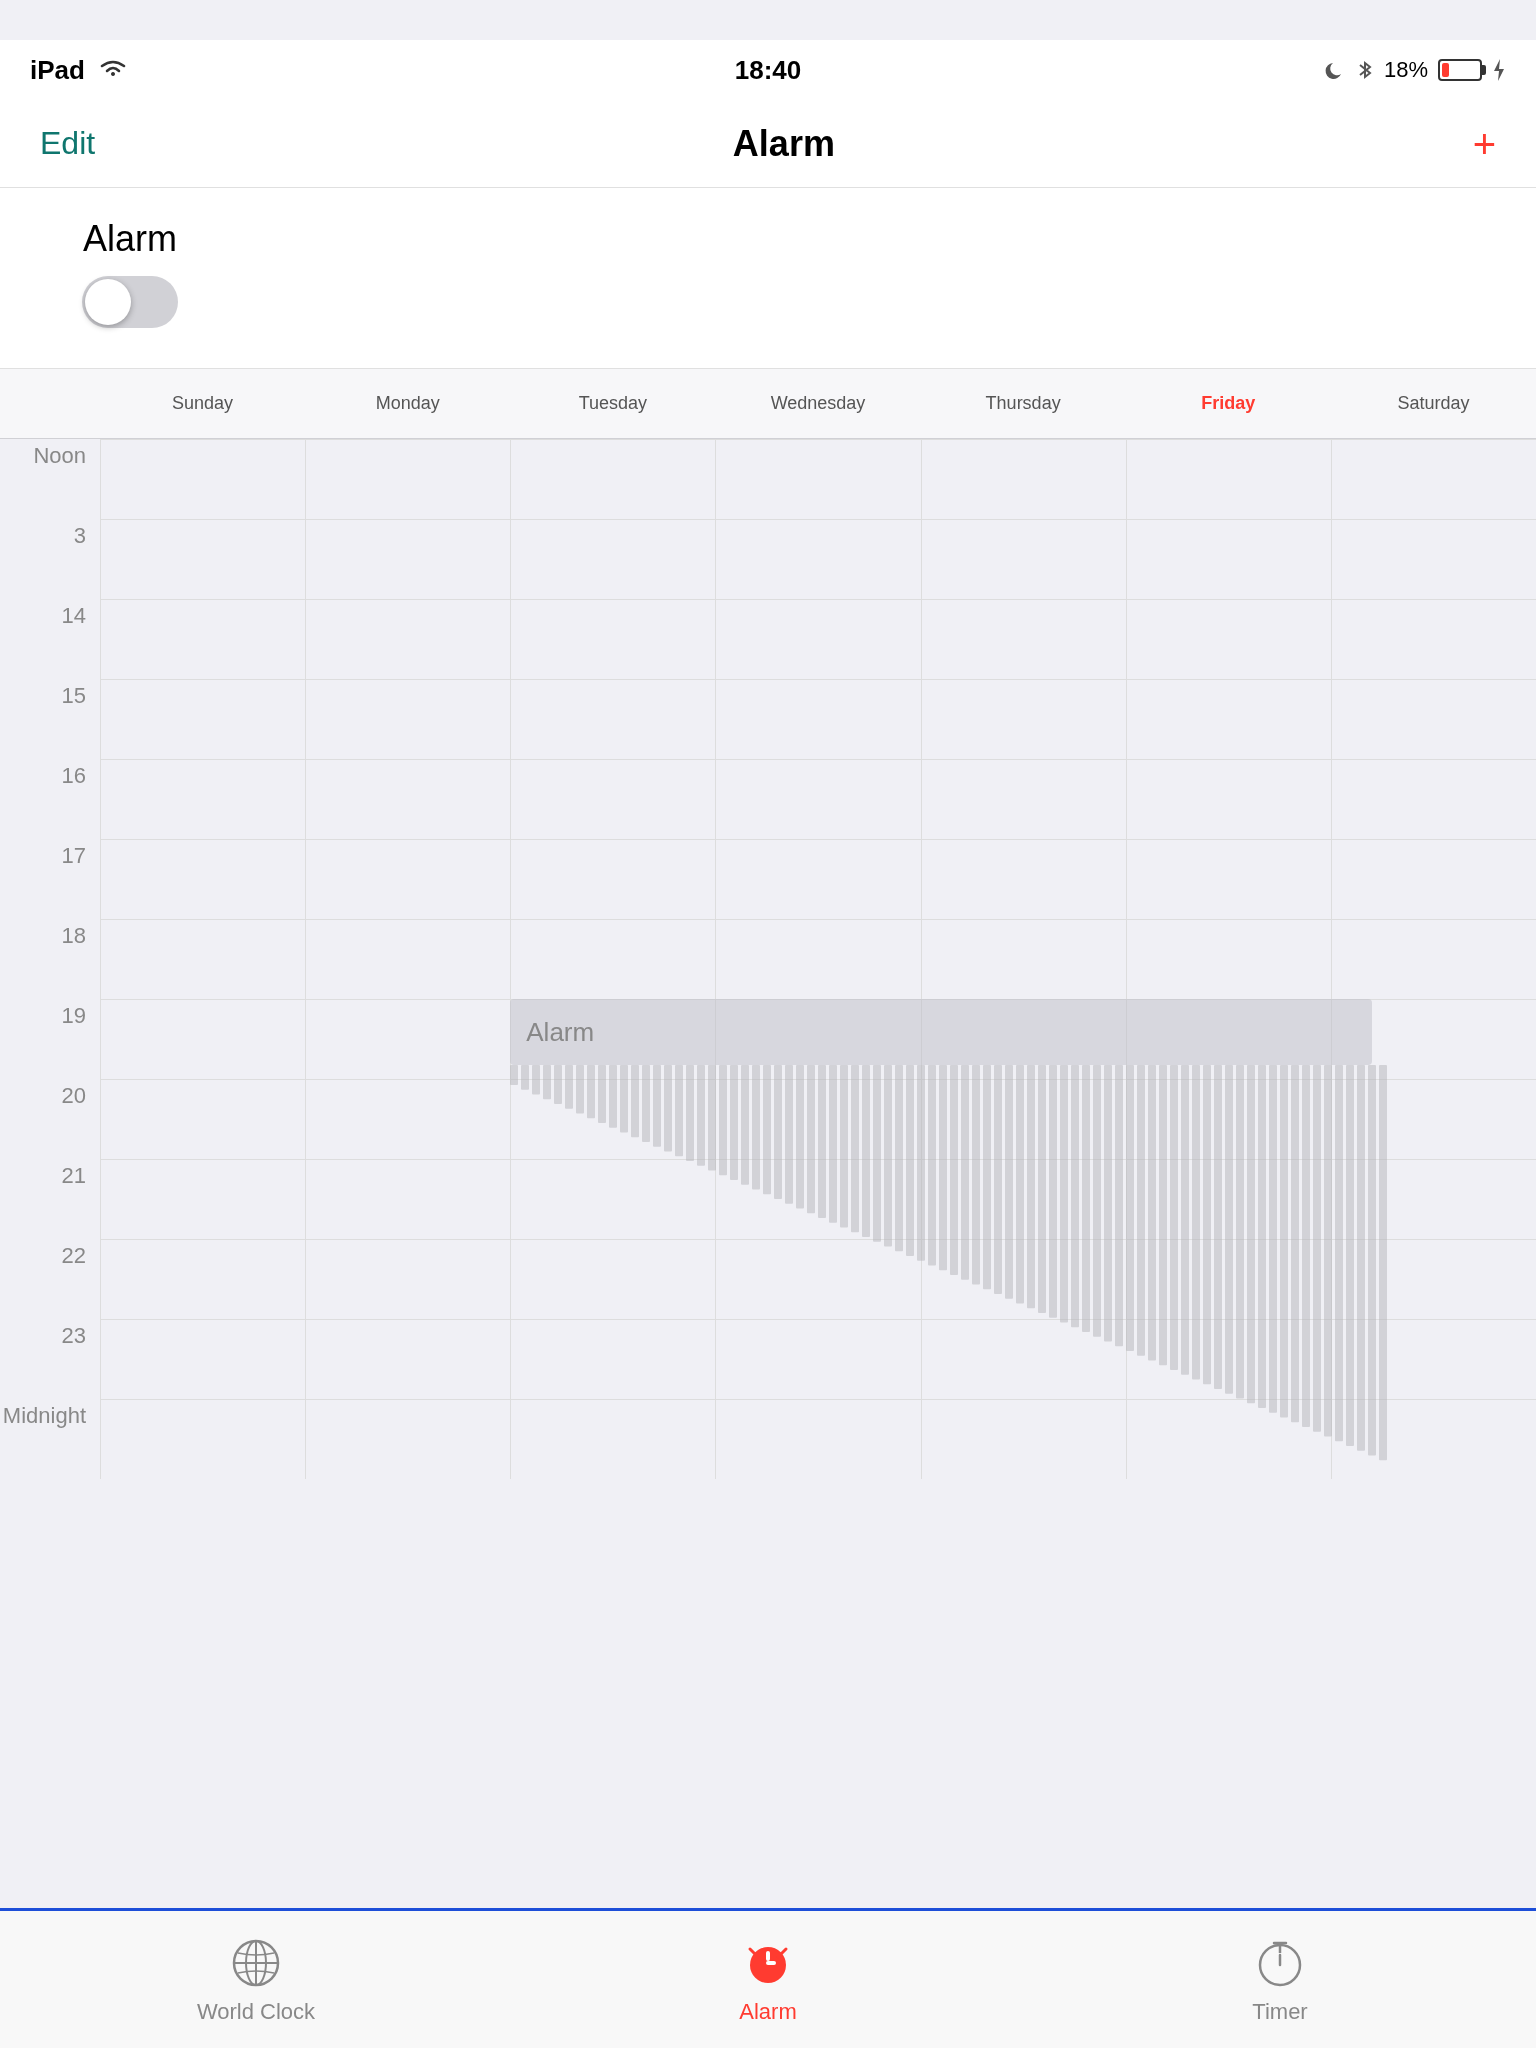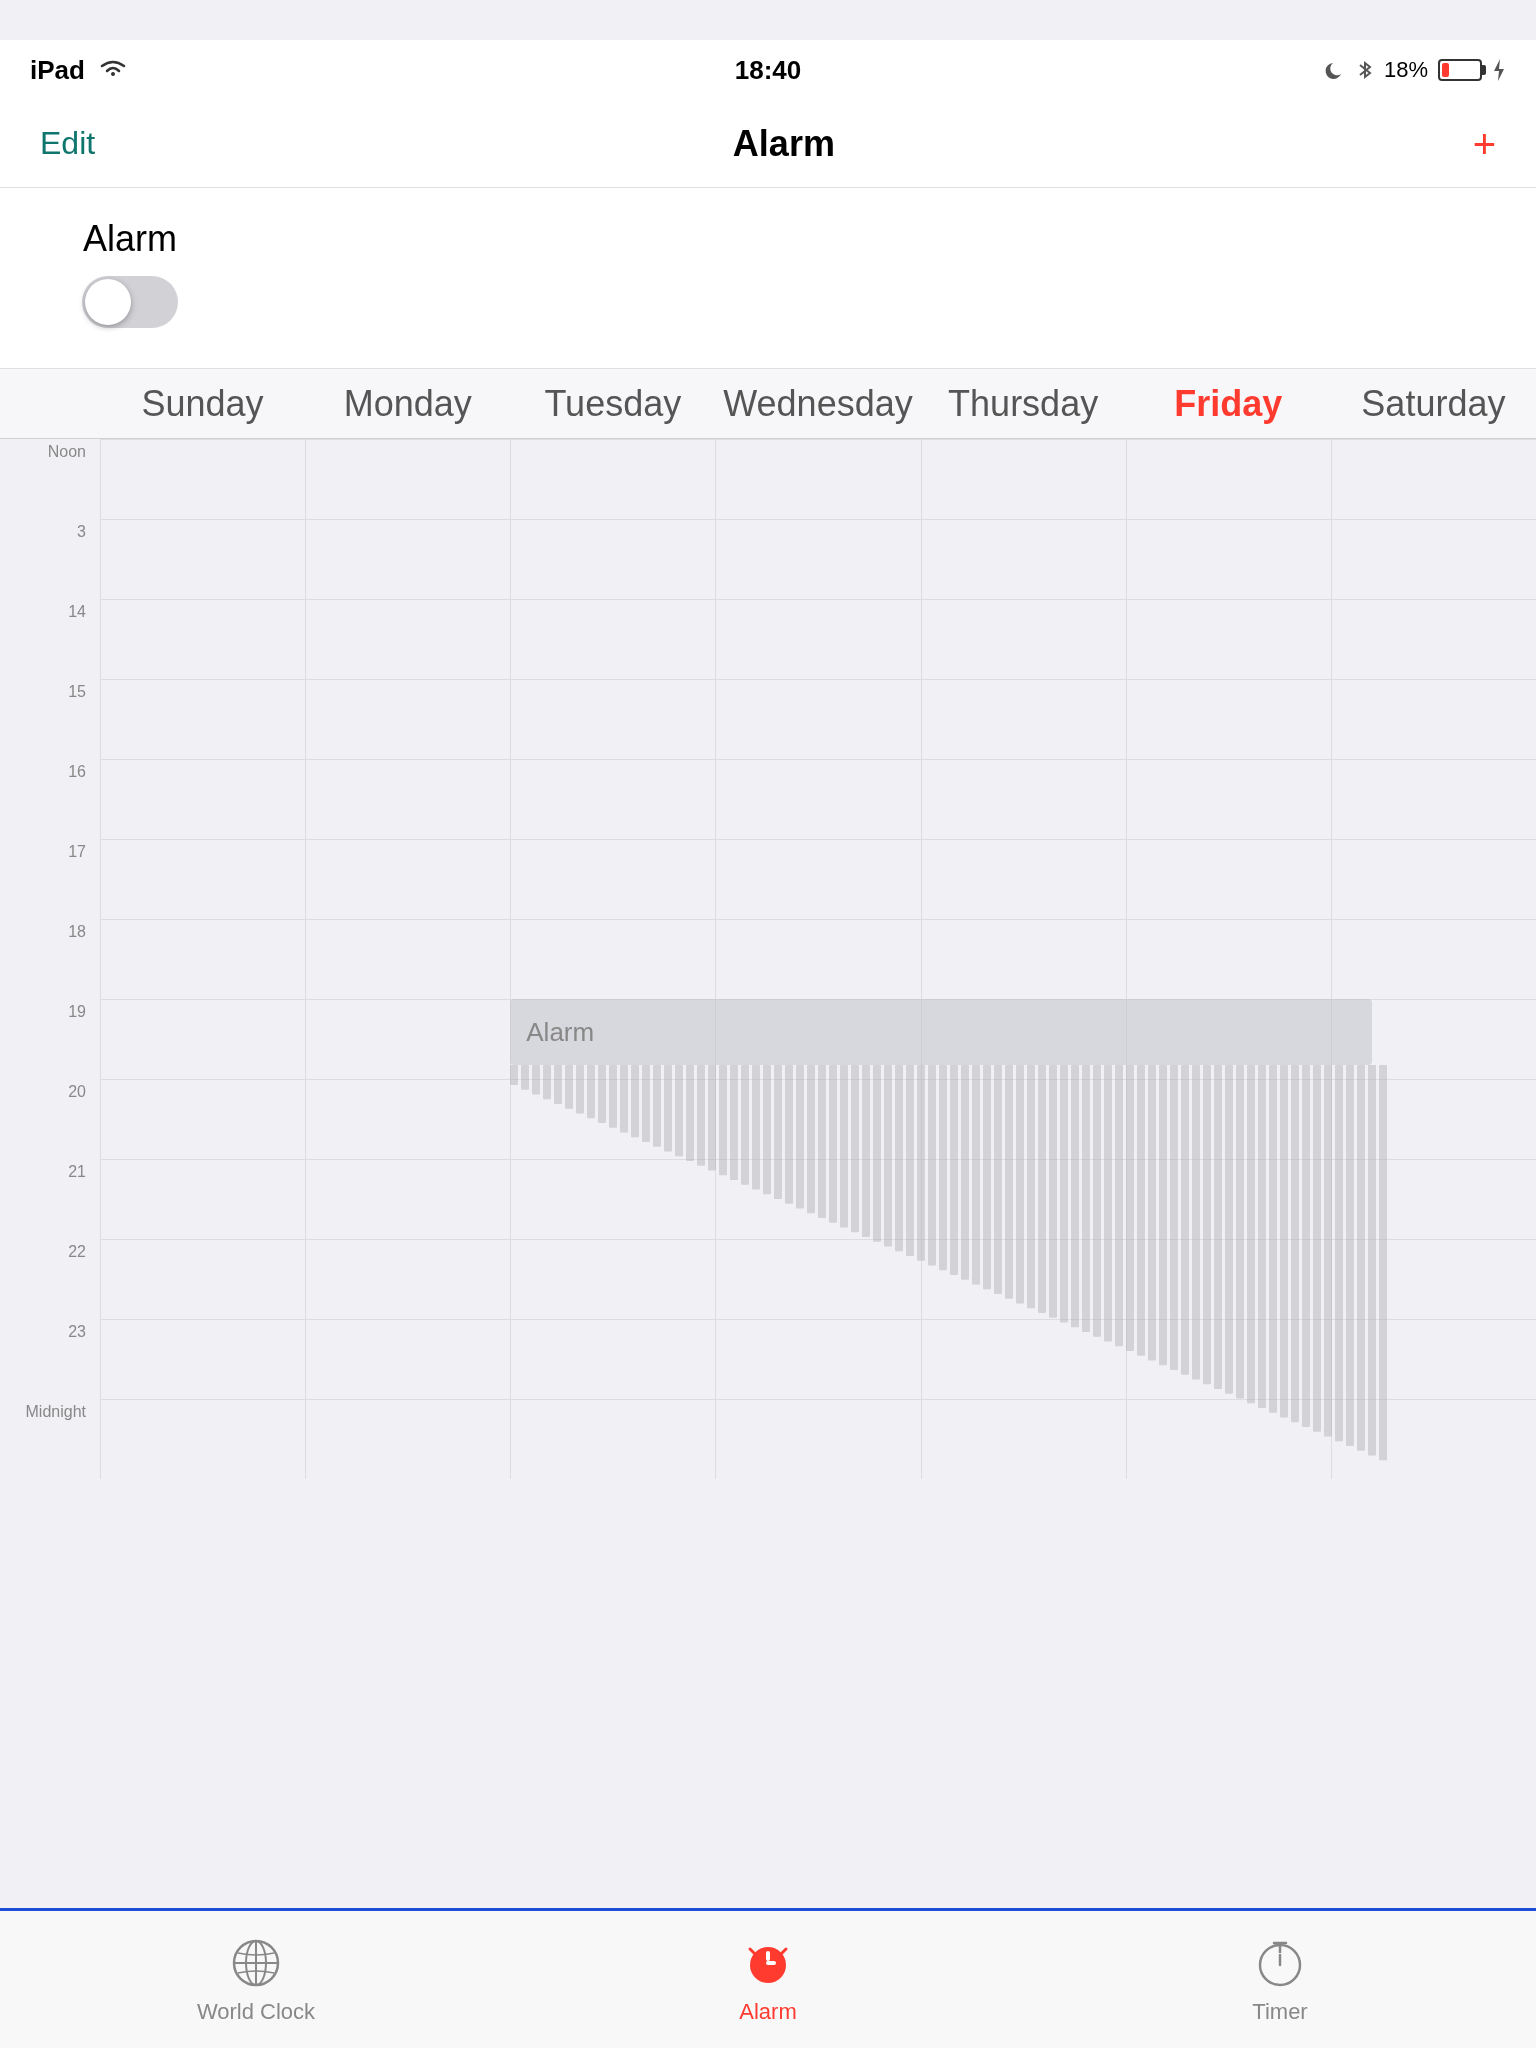--- a/index.html
+++ b/index.html
@@ -163,36 +163,36 @@
     #days-header {
       display: grid;
       grid-template-columns: 100px repeat(7, 1fr);
       background: #f7f7f9;
       border-bottom: 1px solid #d0d0d5;
       height: 70px;
       align-items: center;
     }
     .day-header-cell {
       text-align: center;
-      font-size: 36px;
+      font-size: 18px;
       color: #555;
     }
     .day-header-cell.friday {
       color: #ff3b30;
       font-weight: 600;
     }
     #time-grid {
       display: grid;
       grid-template-columns: 100px repeat(7, 1fr);
       position: relative;
     }
     .time-label {
       text-align: right;
       padding-right: 14px;
-      font-size: 16px;
+      font-size: 22px;
       color: #888;
       height: 80px;
       display: flex;
       align-items: flex-start;
       padding-top: 4px;
       justify-content: flex-end;
     }
     .grid-cell {
       border-left: 1px solid #ddd;
       border-top: 1px solid #ddd;

